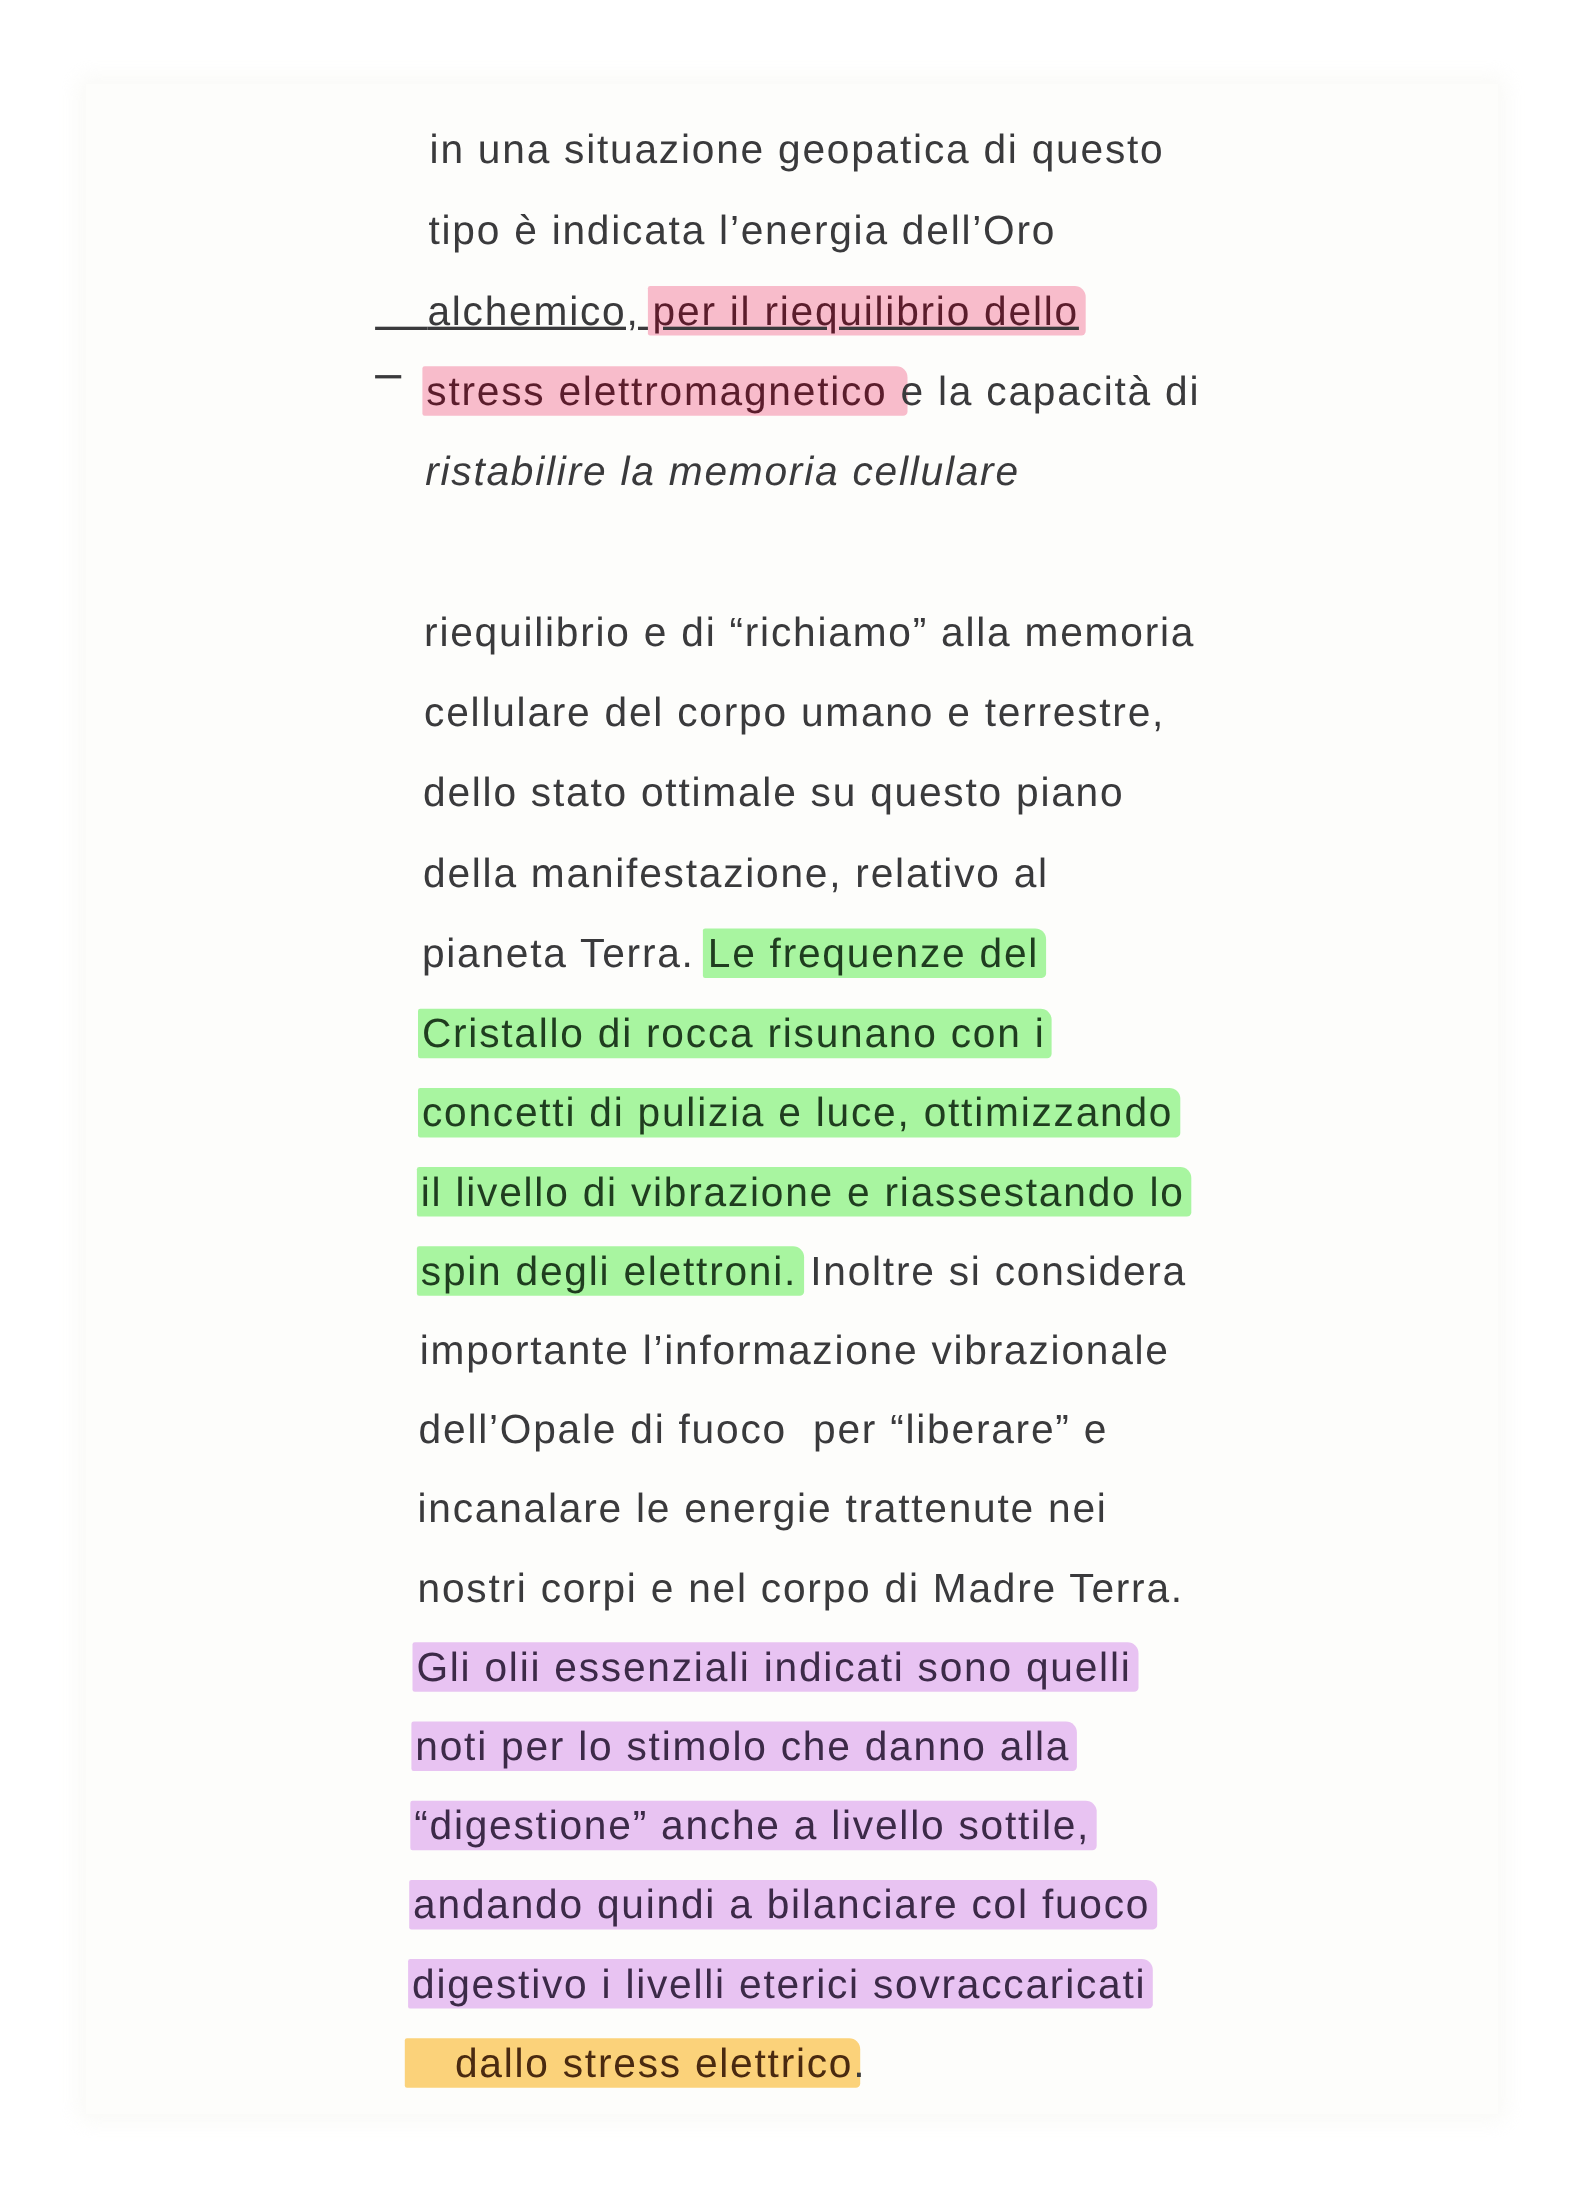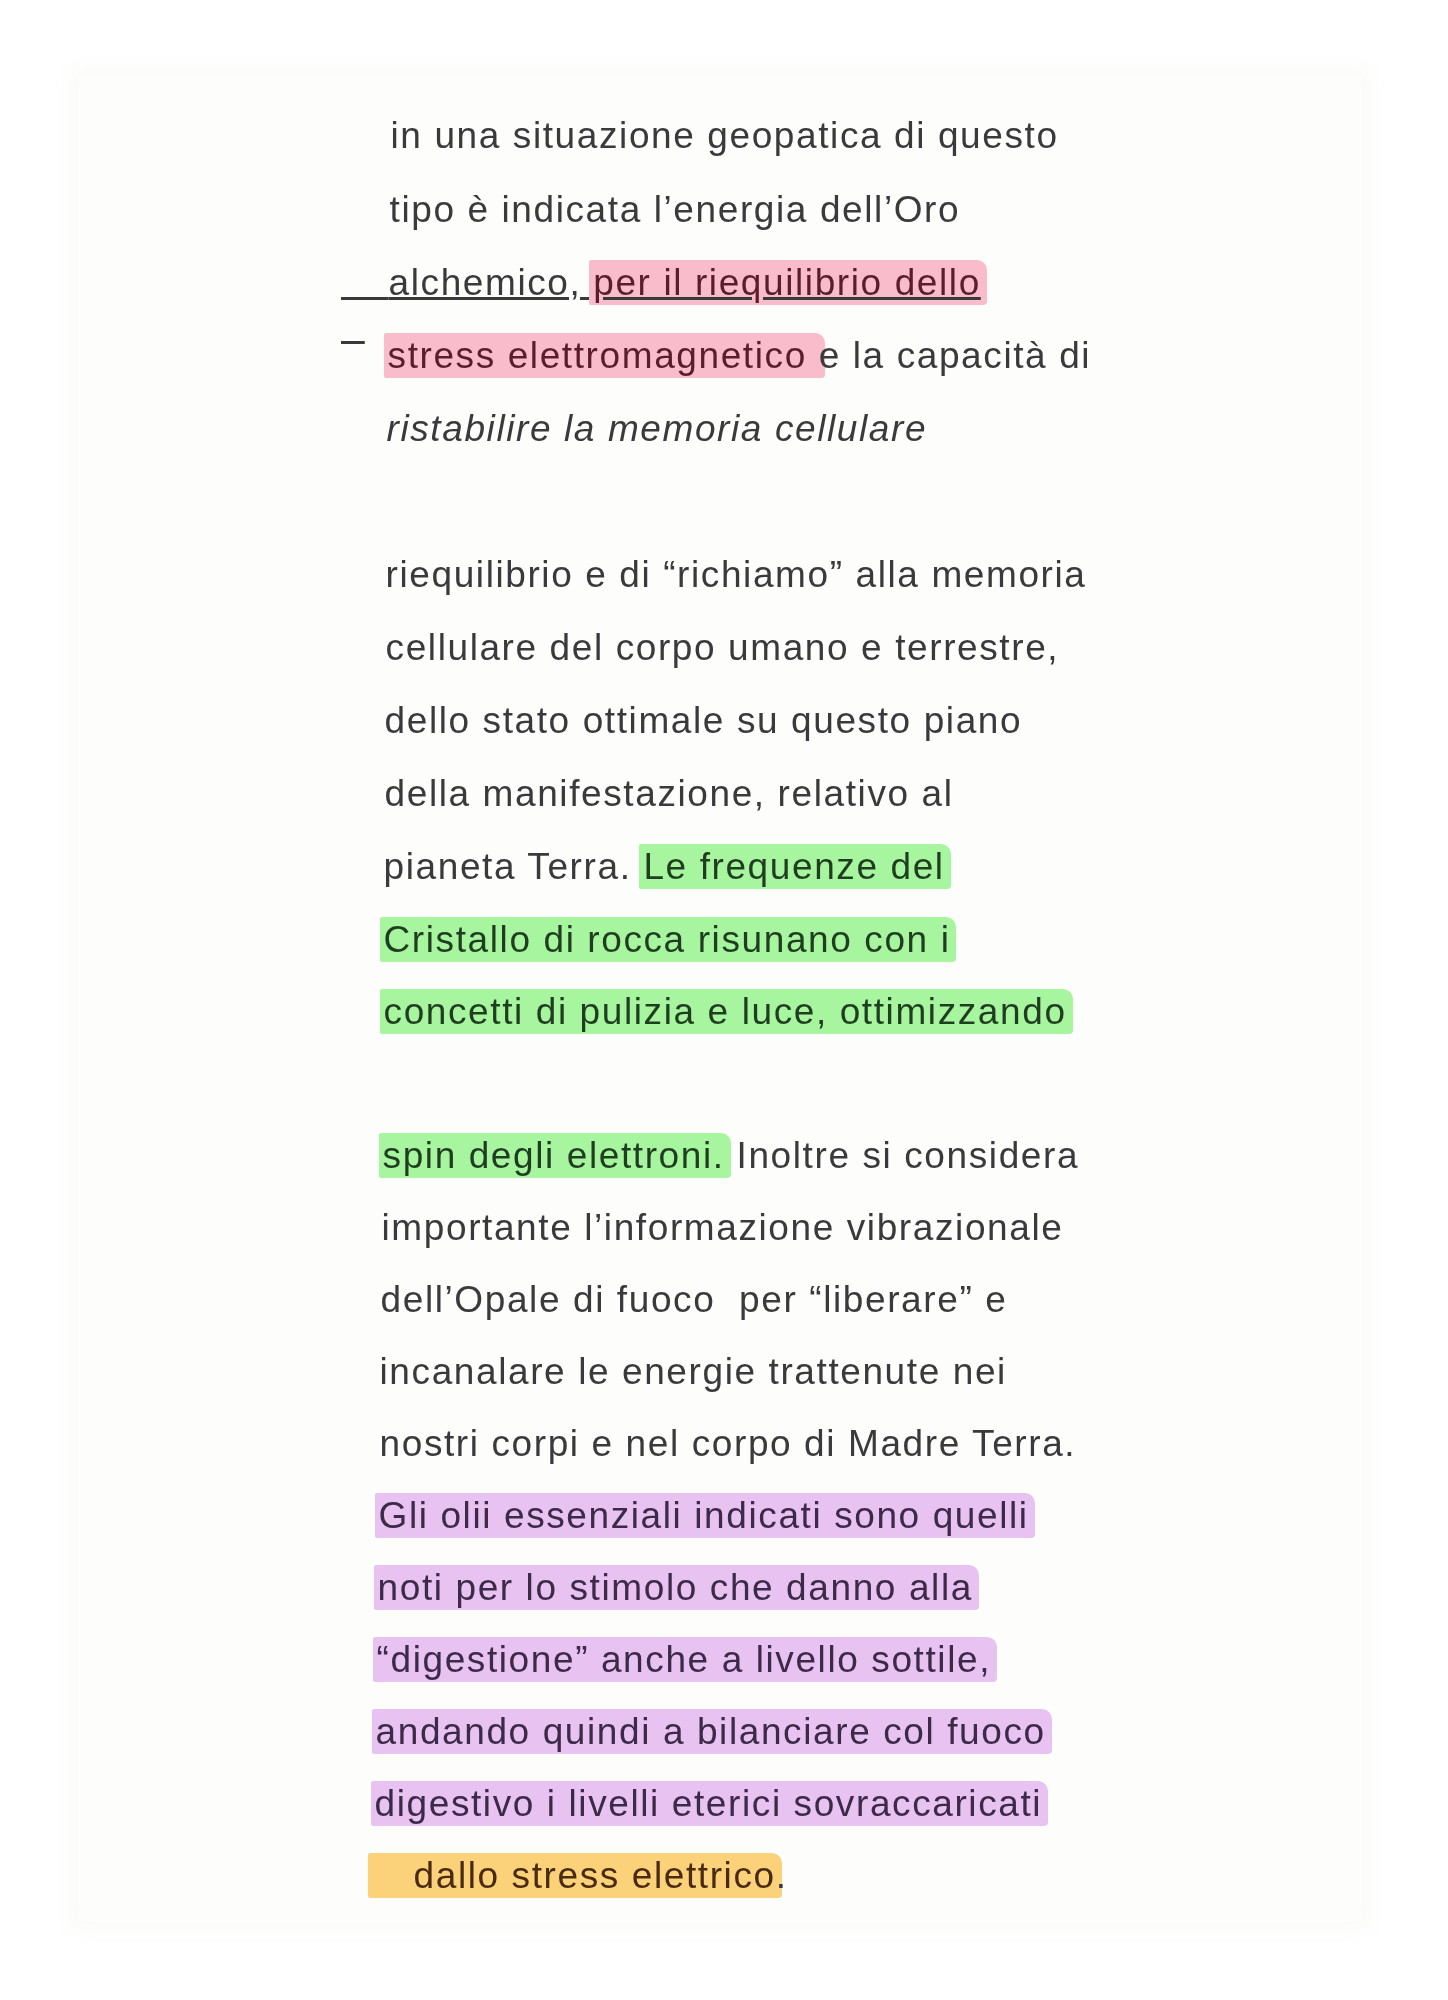--- a/index.html
+++ b/index.html
@@ -86,20 +86,23 @@
   </div>
   <div class="line" style="left:336px;top:713px;">
     <span>pianeta Terra. </span><span class="hl hl-green">Le frequenze del</span>
   </div>
   <div class="line" style="left:336px;top:786px;text-align:center;">
     <span class="hl hl-green">Cristallo di rocca risunano con i</span>
   </div>
   <div class="line" style="left:336px;top:858px;">
     <span class="hl hl-green">concetti di pulizia e luce, ottimizzando</span>
   </div>
+  <div class="line" style="left:335px;top:930px;">
+    <span class="hl hl-green">il livello di vibrazione e riassestando lo</span>
+  </div>
   <div class="line" style="left:335px;top:1002px;">
     <span class="hl hl-green">spin degli elettroni.</span><span> Inoltre si considera</span>
   </div>
   <div class="line" style="left:334px;top:1074px;">
     <span>importante l’informazione vibrazionale</span>
   </div>
   <div class="line" style="left:333px;top:1146px;">
     <span>dell’Opale di fuoco  per “liberare” e</span>
   </div>
   <div class="line" style="left:332px;top:1218px;">

